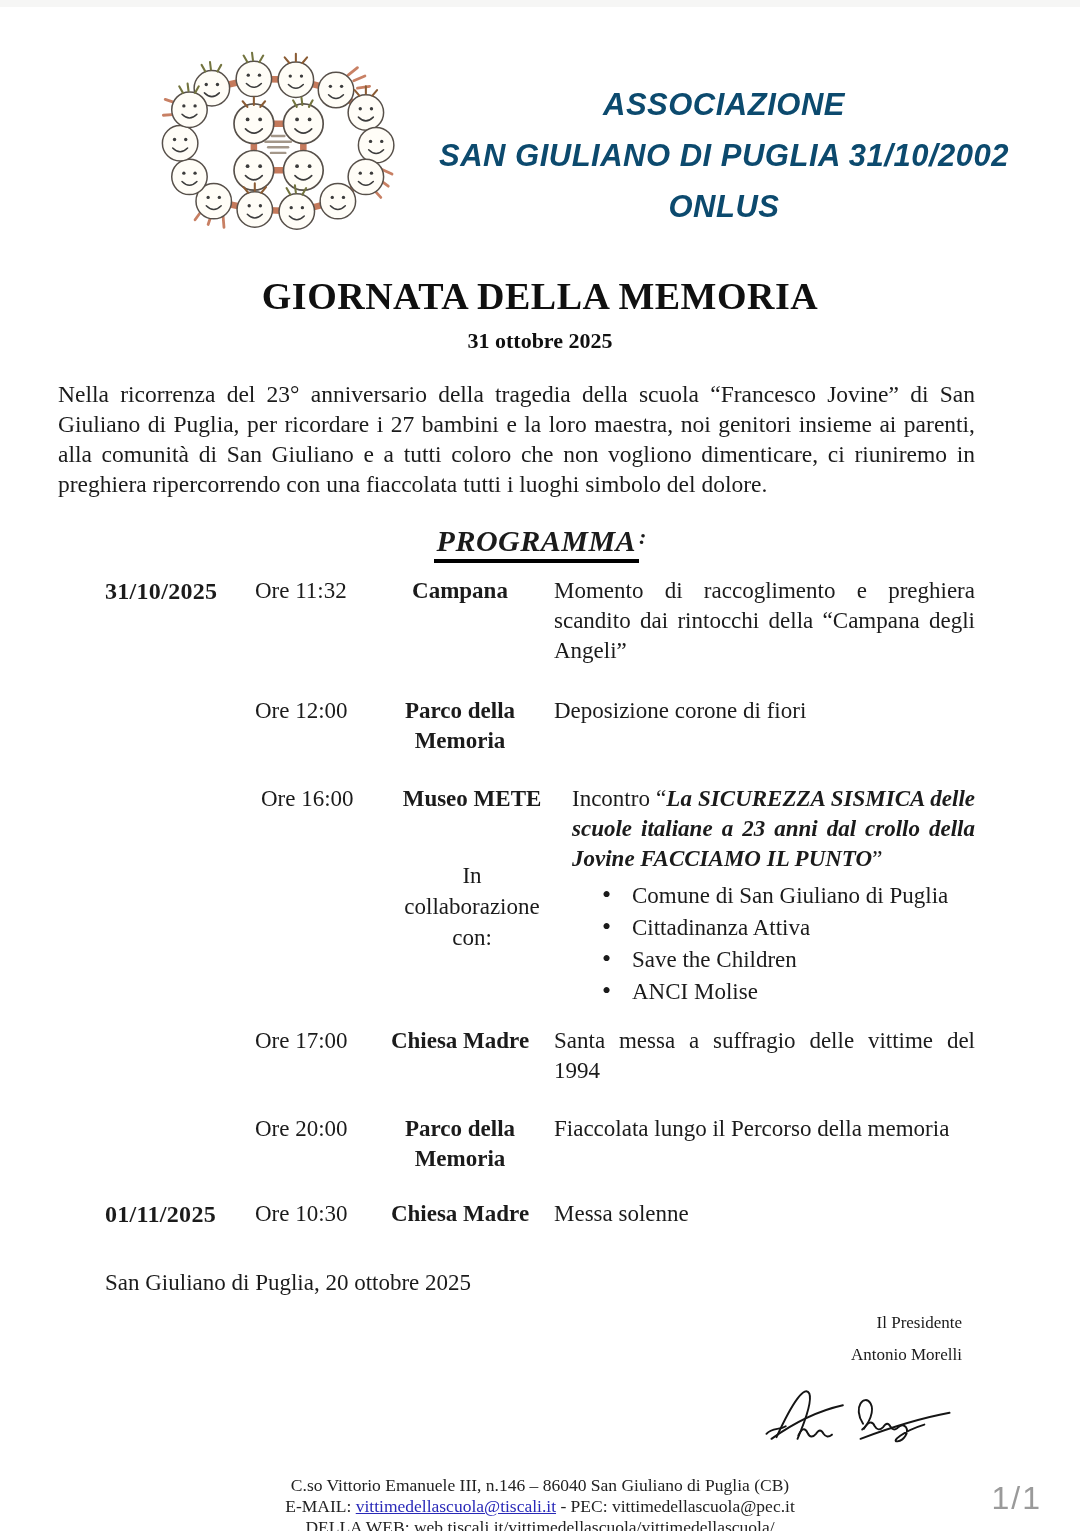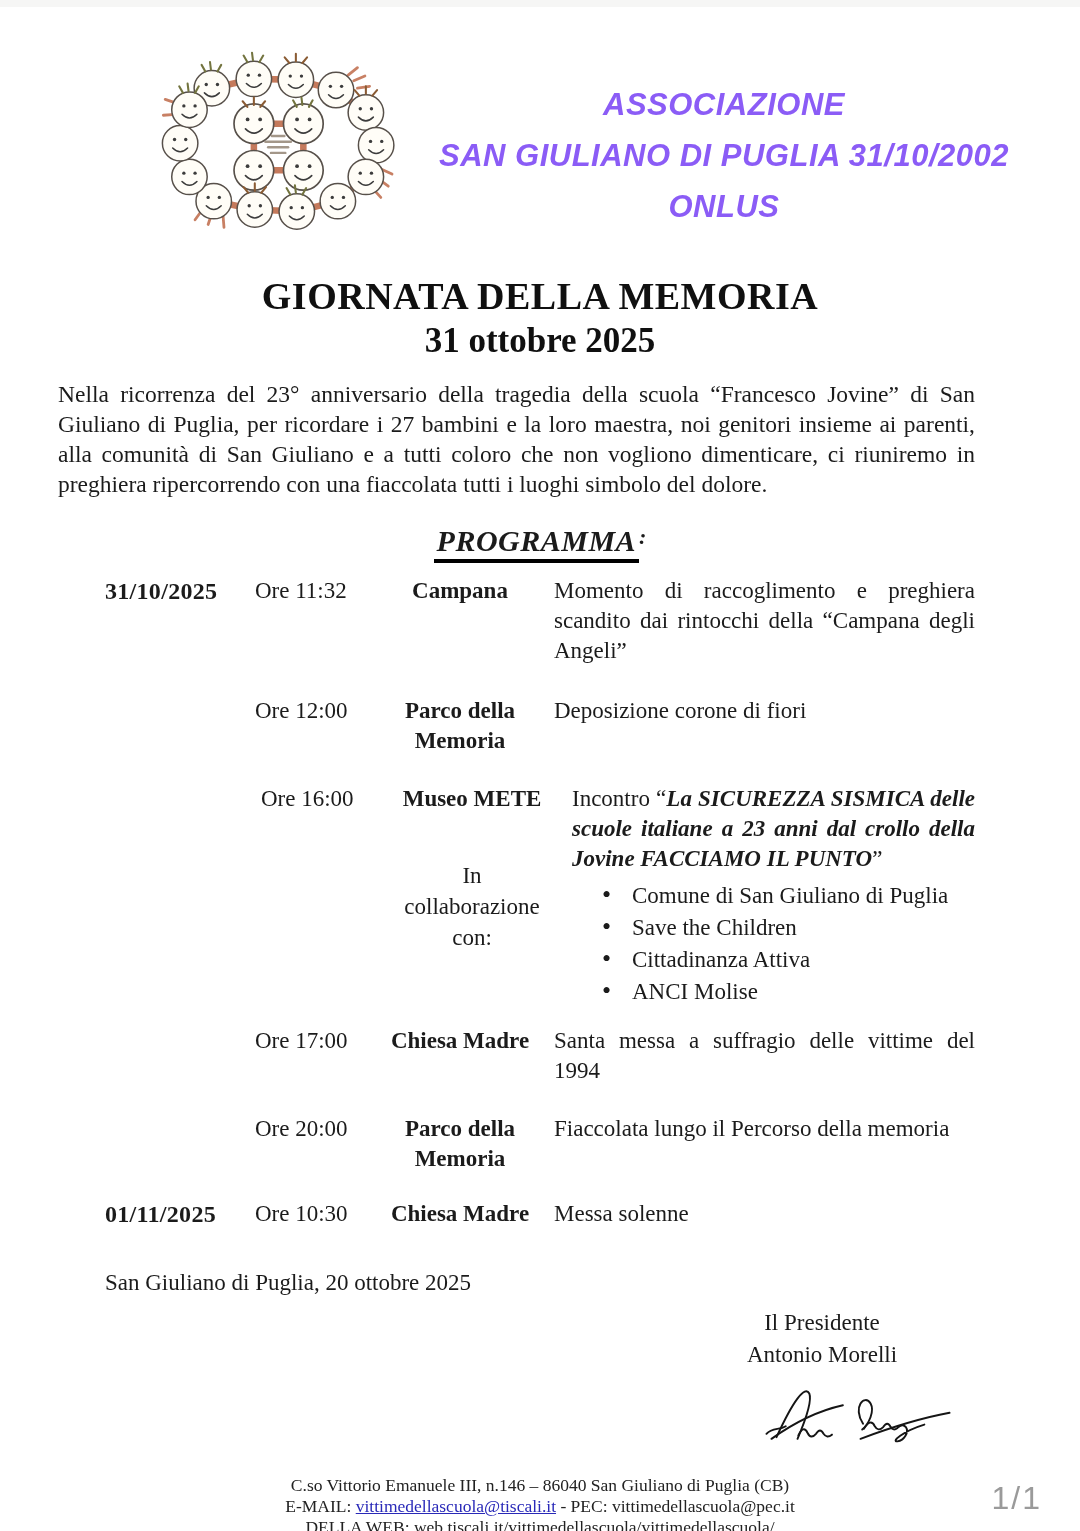--- a/index.html
+++ b/index.html
@@ -9,26 +9,26 @@
     -webkit-font-smoothing:antialiased;
   }
   .top-strip{height:7px;background:#f6f6f5;}
   
   .header{display:flex;align-items:flex-start;padding:42px 60px 0 142px;}
   .logo-wrap{width:286px;flex:0 0 286px;}
   .org-block{
     flex:1;text-align:center;padding-top:30px;
     font-family:"Liberation Sans","DejaVu Sans",sans-serif;
     font-weight:bold;font-style:italic;font-size:31px;line-height:51px;
-    letter-spacing:.5px;color:#8b5cf6;
+    letter-spacing:.5px;color:#0c4a6e;
   }
   
   .title-block{text-align:center;margin-top:38px;font-weight:bold;color:#101010;}
   .title-main{font-size:38px;line-height:47px;letter-spacing:.5px;}
-  .title-date{font-size:35px;line-height:42px;}
+  .title-date{font-size:22px;line-height:42px;}
   
   .intro{margin:17px 105px 0 58px;font-size:23.5px;line-height:30px;text-align:justify;}
   
   .prog-head{text-align:center;margin-top:25px;font-style:italic;}
   .prog-head .u{
     display:inline-block;font-weight:bold;font-size:30px;letter-spacing:.5px;
     border-bottom:4px solid #000;padding:0 3px 1px 3px;
   }
   .prog-head .colon{font-weight:bold;font-size:22px;vertical-align:top;}
   .ptable{margin:13px 105px 0 105px;}
@@ -41,21 +41,21 @@
   .c-time{}
   .c-place{font-weight:bold;text-align:center;}
   .c-desc{padding-left:14px;text-align:justify;}
   .collab{font-weight:normal;margin-top:46px;line-height:31px;}
   .quote-bi{font-weight:bold;font-style:italic;}
   .bullets{margin:6px 0 0 0;padding:0;list-style:none;text-align:left;}
   .bullets li{line-height:32px;padding-left:60px;position:relative;}
   .bullets li::before{content:"\2022";position:absolute;left:30px;top:-1px;font-size:26px;}
   
   .dateline{margin:39px 105px 0 105px;font-size:23px;line-height:30px;}
-  .pres-block{width:280px;margin:9px 118px 0 auto;text-align:center;font-size:23px;line-height:32px;}
+  .pres-block{width:280px;margin:9px 118px 0 auto;text-align:right;font-size:17px;line-height:32px;}
   .sig-wrap{width:228px;height:84px;margin:4px 108px 0 auto;}
   
   .footer{margin-top:16px;text-align:center;font-size:17.5px;line-height:21px;color:#222;}
   .footer a{color:#2929b8;text-decoration:underline;}
   .pagenum{
     position:absolute;right:38px;bottom:14px;
     font-family:"Liberation Sans","DejaVu Sans",sans-serif;
     font-size:32px;color:#9a9a9a;letter-spacing:2px;
   }
 </style>
@@ -169,22 +169,22 @@
     <div class="c-date"></div>
     <div class="c-time">Ore 16:00</div>
     <div class="c-place">
       <div>Museo METE</div>
       <div class="collab">In collaborazione con:</div>
     </div>
     <div class="c-desc">
       <span>Incontro </span><span>“</span><span class="quote-bi">La SICUREZZA SISMICA delle scuole italiane a 23 anni dal crollo della Jovine FACCIAMO IL PUNTO</span><span>”</span>
       <ul class="bullets">
         <li>Comune di San Giuliano di Puglia</li>
+        <li>Cittadinanza Attiva</li>
         <li>Save the Children</li>
-        <li>Cittadinanza Attiva</li>
         <li>ANCI Molise</li>
       </ul>
     </div>
   </div>
 
   <div class="prow gap28">
     <div class="c-date"></div>
     <div class="c-time">Ore 17:00</div>
     <div class="c-place">Chiesa Madre</div>
     <div class="c-desc">Santa messa a suffragio delle vittime del 1994</div>

